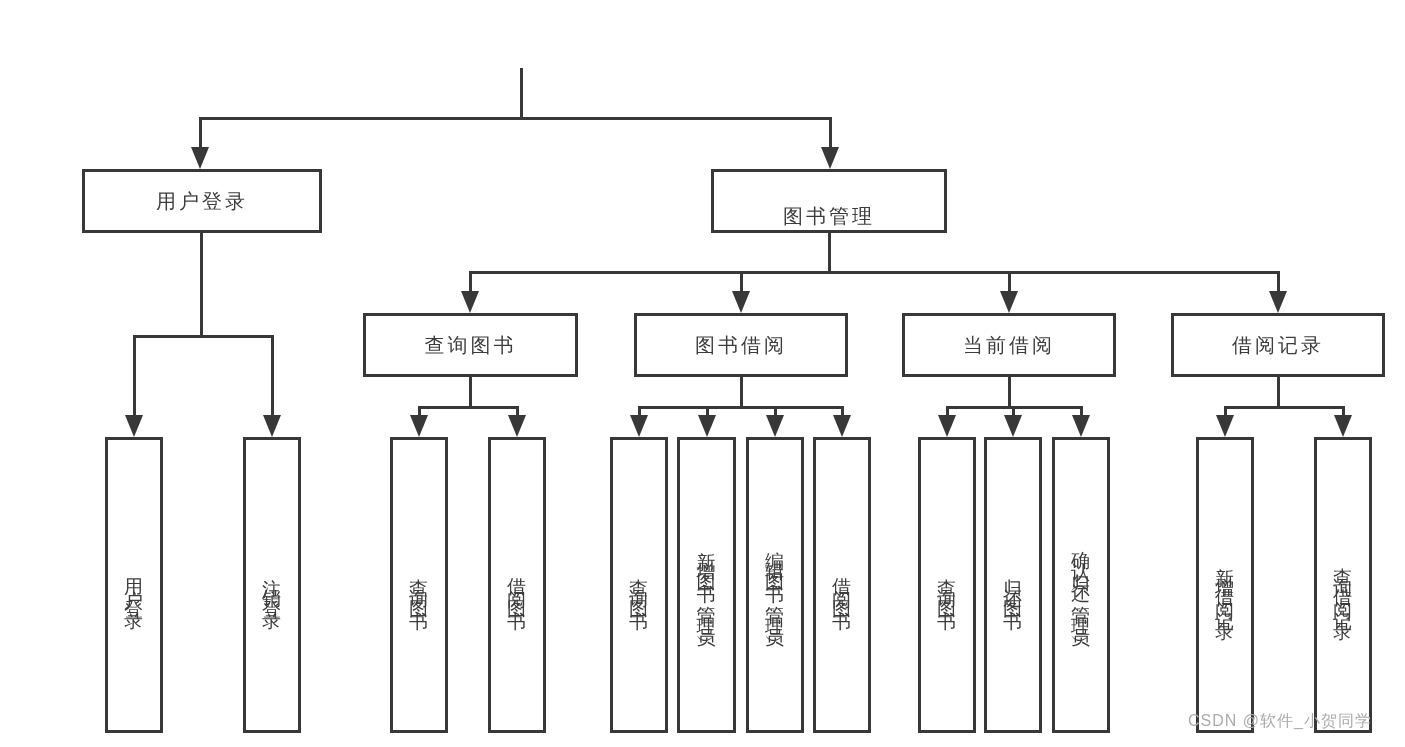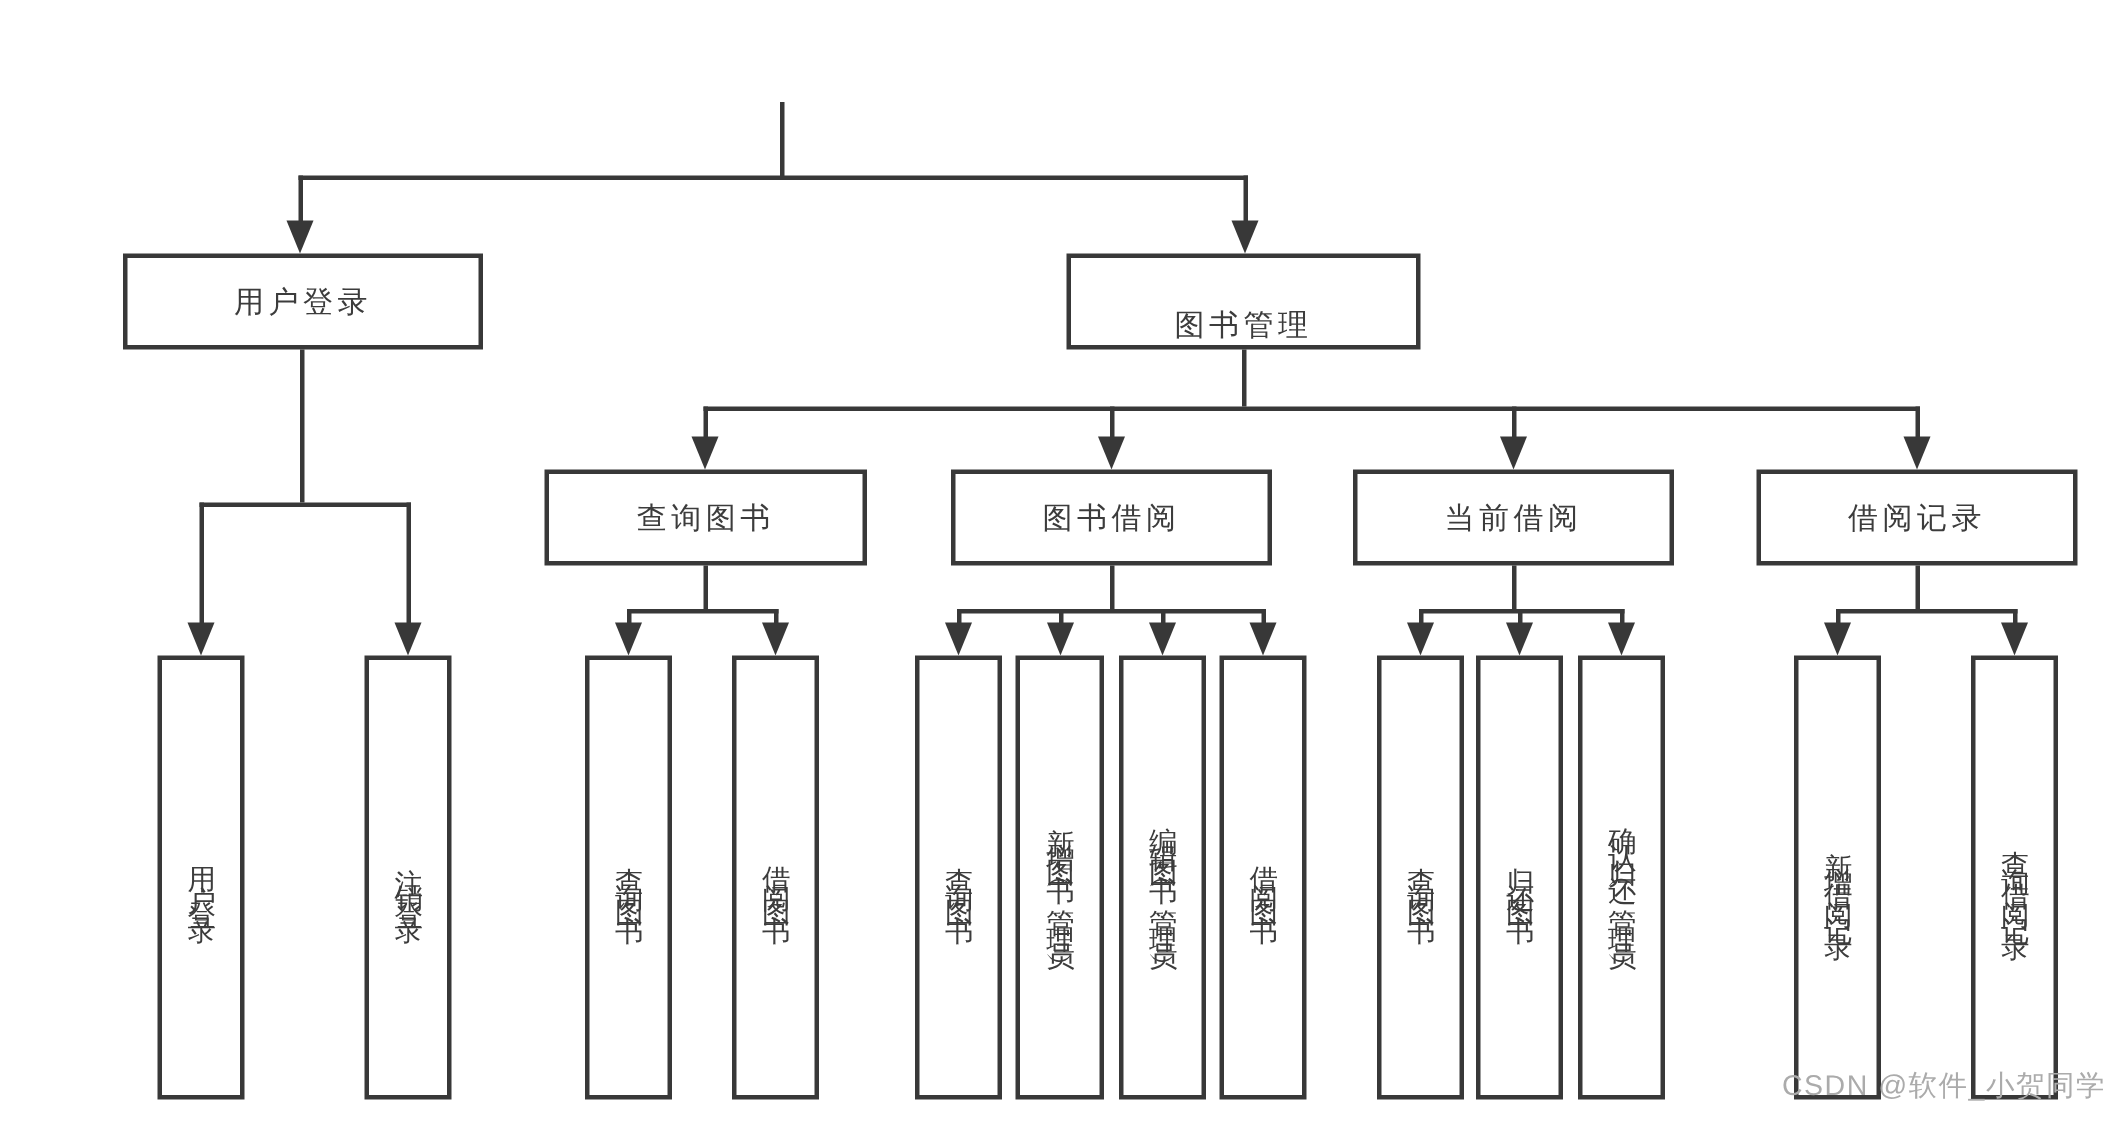--- a/index.html
+++ b/index.html
@@ -56,21 +56,21 @@
   }
   .arrow .head{
     position:absolute;left:0;bottom:0;width:0;height:0;
     border-left:9px solid transparent;
     border-right:9px solid transparent;
     border-top:22px solid var(--line);
   }
   .watermark{
     position:absolute;
     left:1188px;top:711px;
-    font-size:19px;
+    font-size:16px;
     color:var(--wm);
     letter-spacing:1px;
     white-space:nowrap;
     z-index:10;
   }
 </style>
 </head>
 <body>
 
 <div class="canvas">

